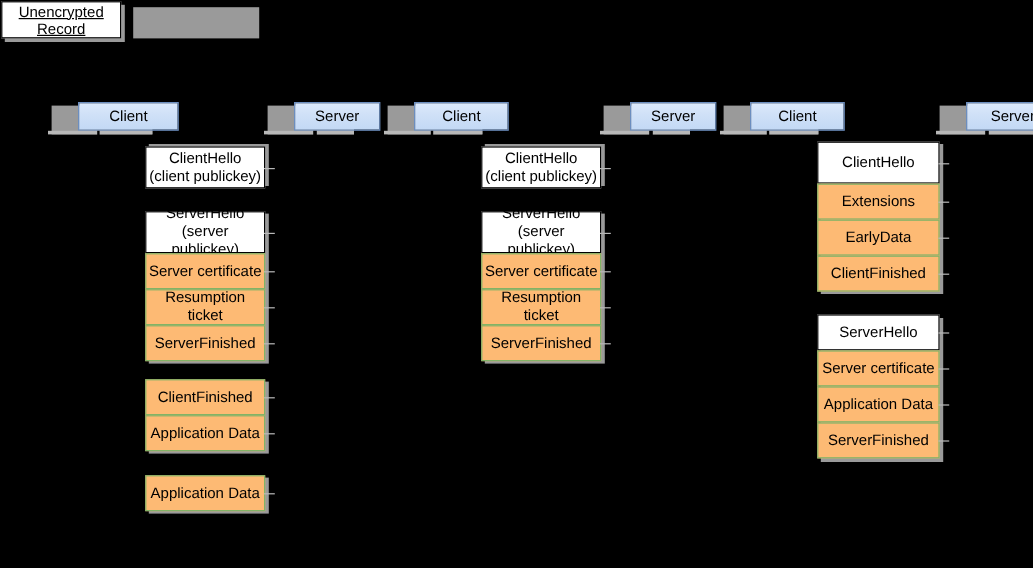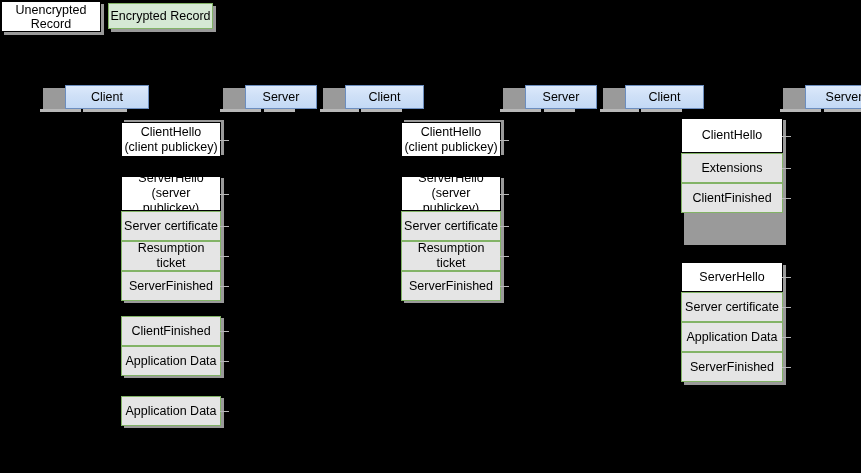--- a/index.html
+++ b/index.html
@@ -12,21 +12,21 @@
 
   
   .node{position:absolute;box-sizing:border-box;}
 
   
   .legend-box{
     display:flex;align-items:center;justify-content:center;text-align:center;
     font-size:12.5px;line-height:14px;color:#000;
   }
   .legend-plain{
-    background:#ffffff;border:1px solid #000000;
+    background:#ffffff;border:1px solid #000000;text-decoration:underline;
   }
   .legend-enc{
     background:#d5e8d4;border:1px solid #82b366;
   }
   .legend-shadow{
     position:absolute;background:#9a9a9a;
   }
 
   
   .lifeline-head{
@@ -41,44 +41,41 @@
 
   
   .stack{position:absolute;}
   .rec{
     box-sizing:border-box;
     display:flex;align-items:center;justify-content:center;
     text-align:center;font-size:12.5px;line-height:15px;color:#000;
     position:relative;
   }
   .rec.plain{background:#ffffff;border:1px solid #000000;}
-  .rec.enc{background:#e5e5e5;border:1px solid #82b366;}
+  .rec.enc{background:#fdba74;border:1px solid #82b366;}
   .rec.enc + .rec.enc{border-top:1px solid #82b366;}
   .stack-shadow{position:absolute;background:#9a9a9a;}
 
   .two-line{flex-direction:column;}
   .two-line span{display:block;}
 
   
   .nub{position:absolute;height:1px;background:#b8b8b8;}
 </style>
 </head>
 <body>
 
 <div class="canvas">
 
   <div class="legend-shadow" style="left:4px;top:4px;width:100px;height:31px;"></div>
   <div class="node legend-box legend-plain" style="left:1px;top:1px;width:100px;height:31px;">
     <span>Unencrypted Record</span>
   </div>
 
   <div class="legend-shadow" style="left:111px;top:6px;width:105px;height:26px;"></div>
-  <div class="node legend-box legend-enc" style="left:108px;top:3px;width:105px;height:26px;">
-    <span>Encrypted Record</span>
-  </div>
 
   <div class="lifeline-shadow" style="left:43px;top:88px;width:84px;height:24px;"></div>
   <div class="node lifeline-head" style="left:40px;top:85px;width:84px;height:24px;">
     <span>Client</span>
   </div>
   <div class="lifeline-base" style="left:40px;top:109px;width:87px;height:3px;"></div>
   <div class="lifeline-stub" style="left:81px;top:109px;width:2px;height:6px;"></div>
 
   <div class="lifeline-shadow" style="left:223px;top:88px;width:72px;height:24px;"></div>
   <div class="node lifeline-head" style="left:220px;top:85px;width:72px;height:24px;">
@@ -196,20 +193,24 @@
   </div>
 
   <div class="stack-shadow" style="left:684px;top:120px;width:102px;height:125px;"></div>
   <div class="stack" style="left:681px;top:118px;width:102px;">
     <div class="rec plain two-line" style="height:35px;">
       <span>ClientHello</span>
       <i class="nub" style="right:-9px;top:17px;width:9px;"></i>
     </div>
     <div class="rec enc" style="height:30px;">
       <span>Extensions</span>
+      <i class="nub" style="right:-9px;top:14px;width:9px;"></i>
+    </div>
+    <div class="rec enc" style="height:30px;">
+      <span>EarlyData</span>
       <i class="nub" style="right:-9px;top:14px;width:9px;"></i>
     </div>
     <div class="rec enc" style="height:30px;">
       <span>ClientFinished</span>
       <i class="nub" style="right:-9px;top:14px;width:9px;"></i>
     </div>
   </div>
 
   <div class="stack-shadow" style="left:684px;top:265px;width:102px;height:120px;"></div>
   <div class="stack" style="left:681px;top:262px;width:102px;">

